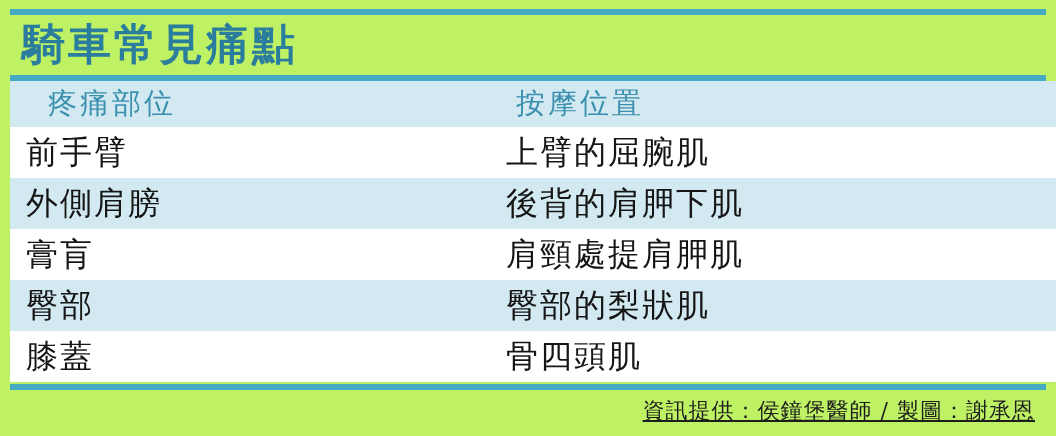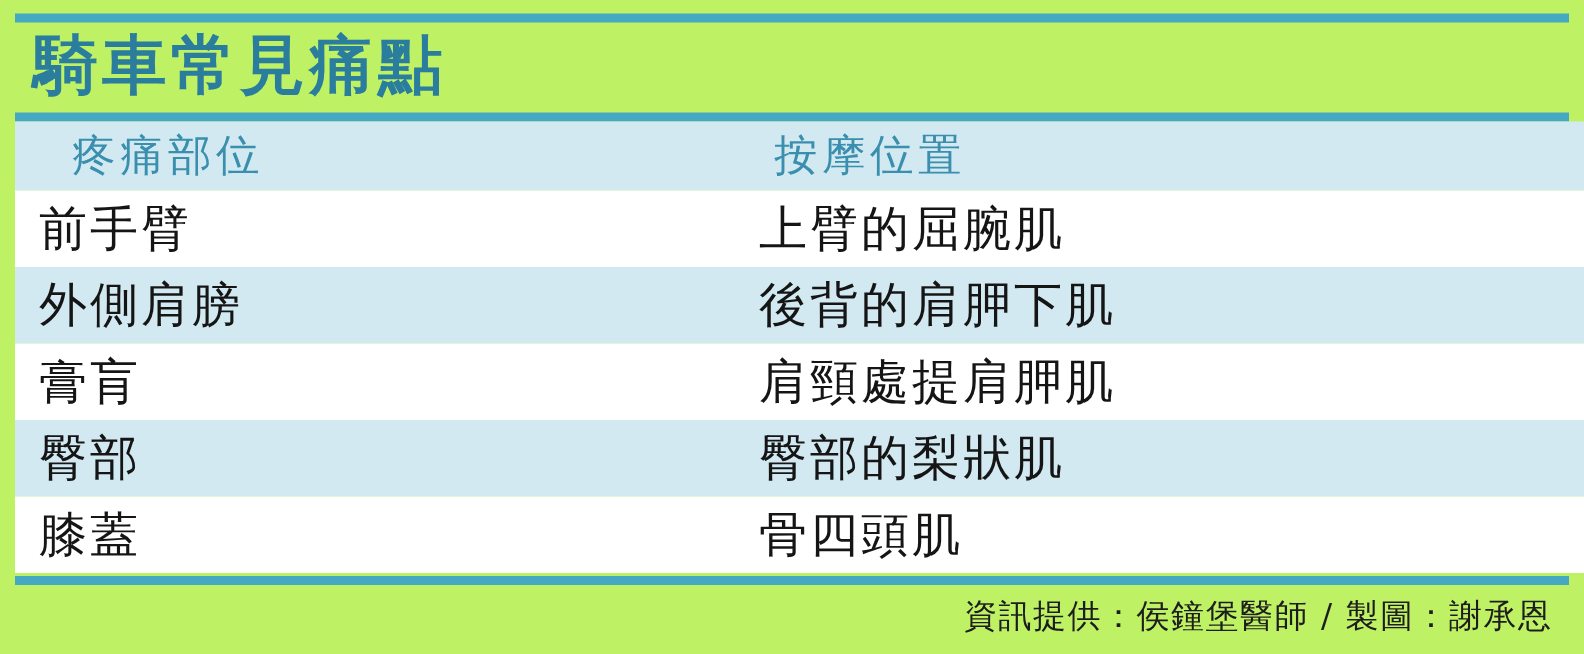--- a/index.html
+++ b/index.html
@@ -91,20 +91,21 @@
 
   
   .credit {
     position: absolute;
     right: 21px;
     top: 396px;
     font-size: 22px;
     color: #1d1d1d;
     letter-spacing: 1px;
     white-space: nowrap;
+    text-decoration: underline;
   }
 </style>
 </head>
 <body>
 
 <div class="page">
 
   <div class="rule rule-top"></div>
 
   <div class="title">騎車常見痛點</div>

